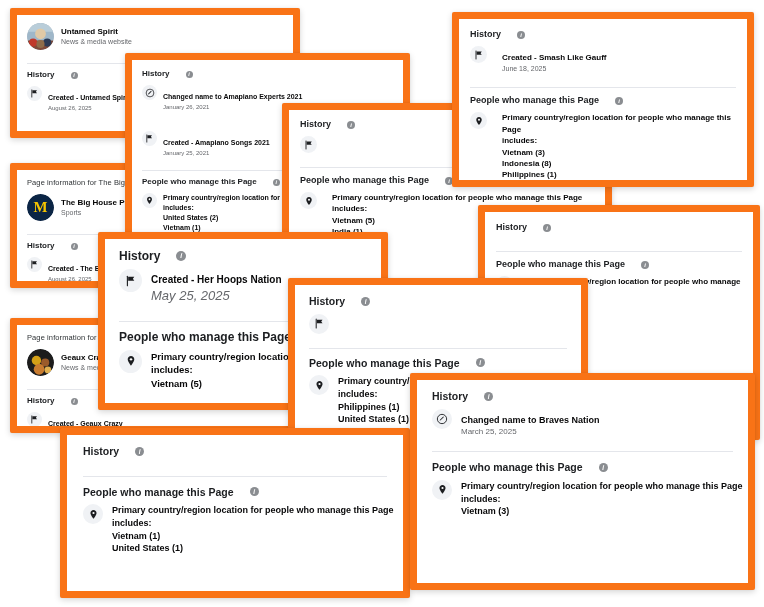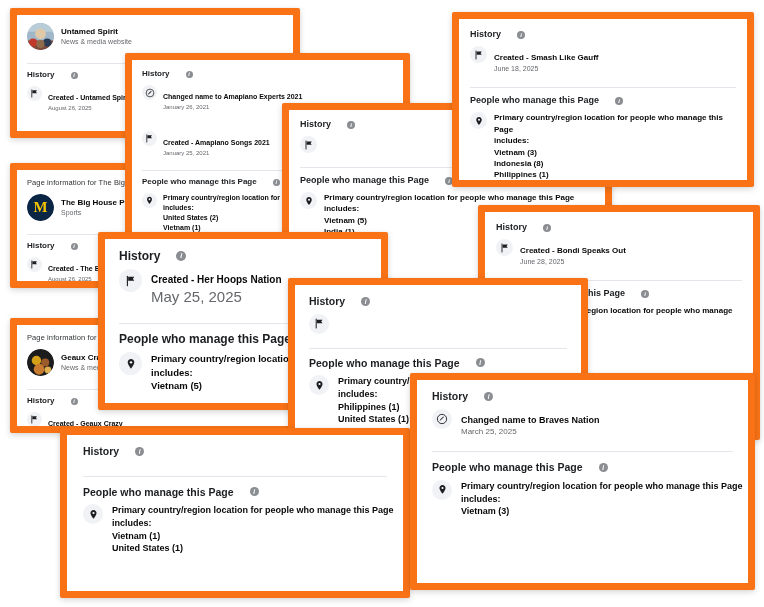--- a/index.html
+++ b/index.html
@@ -167,35 +167,35 @@
   .s-xs .entry { gap: 6px; }
   .s-xs .divider { margin-left: 10px; margin-right: 10px; }
 
   .s-sm .section-title { font-size: 9px; }
   .s-sm .info-icon { width: 8px; height: 8px; font-size: 6px; line-height: 8px; }
   .s-sm .entry-icon { width: 17px; height: 17px; }
   .s-sm .entry-title { font-size: 8px; }
   .s-sm .entry-date { font-size: 7px; }
   .s-sm .manage-body { font-size: 8px; }
   .s-sm .section { padding: 8px 11px 4px 11px; }
-  .s-sm .entry { gap: 7px; }
+  .s-sm .entry { gap: 15px; }
   .s-sm .divider { margin-left: 11px; margin-right: 11px; }
 
   .s-md .section-title { font-size: 10.5px; }
   .s-md .info-icon { width: 9px; height: 9px; font-size: 6.5px; line-height: 9px; }
   .s-md .entry-icon { width: 20px; height: 20px; }
   .s-md .entry-title { font-size: 9px; }
   .s-md .entry-date { font-size: 8px; }
   .s-md .manage-body { font-size: 9px; }
 
   .s-lg .section-title { font-size: 12px; }
   .s-lg .info-icon { width: 10px; height: 10px; font-size: 7px; line-height: 10px; }
   .s-lg .entry-icon { width: 23px; height: 23px; }
   .s-lg .entry-title { font-size: 10px; }
-  .s-lg .entry-date { font-size: 15px; }
+  .s-lg .entry-date { font-size: 13px; font-style: italic; }
   .s-lg .manage-body { font-size: 9.5px; }
   .s-lg .section { padding: 11px 14px 6px 14px; }
   .s-lg .divider { margin-left: 14px; margin-right: 14px; }
 </style>
 </head>
 <body>
 
 <div id="stage">
 
   <div class="card s-xs" style="left:10px; top:8px; width:290px; height:130px; z-index:1;">
@@ -521,32 +521,20 @@
     </div>
   </div>
 
   <div class="card s-sm" style="left:478px; top:205px; width:282px; height:235px; z-index:8;">
     <div class="card-inner">
       <div class="section" style="padding-top:11px;">
         <div class="section-title">
           <span class="label">History</span>
           <span class="info-icon">i</span>
         </div>
-        <div class="entry">
-          <span class="entry-icon">
-            <svg width="10" height="10" viewBox="0 0 16 16">
-                <path d="M3.2 1.6v12.8" stroke="#1c1e21" stroke-width="1.5" stroke-linecap="round" fill="none"></path>
-                <path d="M4.2 2.4h8.2l-1.9 2.6 1.9 2.6H4.2z" fill="#1c1e21"></path>
-              </svg>
-          </span>
-          <span class="entry-body">
-            <span class="entry-title">Created - Bondi Speaks Out</span>
-            <span class="entry-date" style="display:block">June 28, 2025</span>
-          </span>
-        </div>
       </div>
       <div class="divider"></div>
       <div class="section tight">
         <div class="section-title">
           <span class="label">People who manage this Page</span>
           <span class="info-icon">i</span>
         </div>
         <div class="entry">
           <span class="entry-icon">
             <svg width="10" height="10" viewBox="0 0 16 16">

